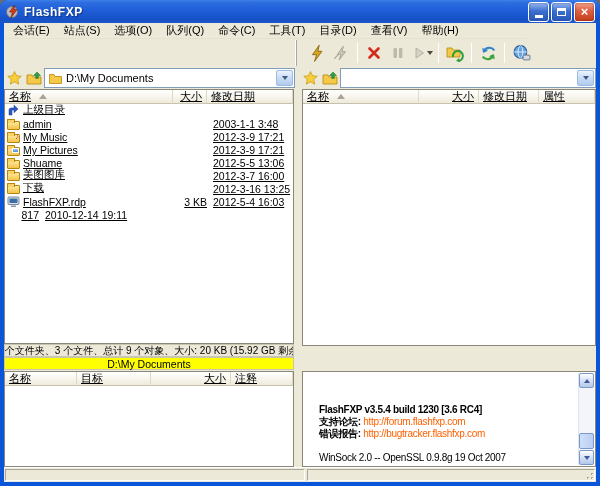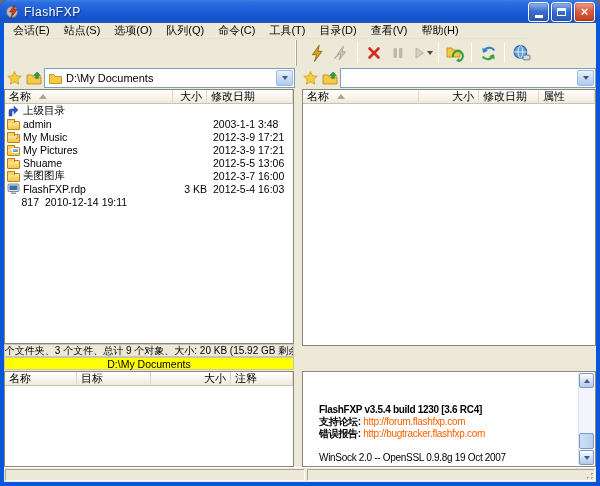--- a/index.html
+++ b/index.html
@@ -4,21 +4,21 @@
 <style>
   * { margin:0; padding:0; box-sizing:border-box; font-family:"Liberation Sans","DejaVu Sans",sans-serif; }
   html,body { background:#6b6b6b; }
   .window{ position:relative; width:600px; height:486px; background:#0b55da; border-radius:7px 7px 0 0; overflow:hidden; }
 
   
   .titlebar{ position:absolute; left:0; top:0; width:600px; height:23px;
     background:linear-gradient(180deg,#3d81e8 0%,#2e6ee0 10%,#1f5ed8 45%,#1650c4 85%,#1c58cc 100%);
     display:flex; align-items:center; padding:0 5px; border-radius:7px 7px 0 0; }
   .app-icon{ width:15px; height:15px; position:relative; flex:none; }
-  .title-text{ color:#fff; font-weight:normal; font-size:12px; margin-left:4px; flex:1;
+  .title-text{ color:#fff; font-weight:bold; font-size:12px; margin-left:4px; flex:1;
     text-shadow:1px 1px 1px #10337e; letter-spacing:.5px; }
   .cap-btn{ width:21px; height:20px; margin-left:2px; border:1px solid #fff; border-radius:3px;
     display:flex; align-items:center; justify-content:center; color:#fff; flex:none;
     background:linear-gradient(#9cb9ee,#3a6fd0 45%,#2a58b8); box-shadow:inset 0 0 2px #1a3f90; }
   .cap-btn.close{ background:linear-gradient(#f3a38a,#dd6547 40%,#c33d18); box-shadow:inset 0 0 2px #7e1d05; }
   .glyph-min{ width:8px; height:3px; background:#fff; margin-top:9px; }
   .glyph-max{ width:9px; height:8px; border:1px solid #fff; border-top:3px solid #fff; }
   .glyph-close{ font-size:13px; font-weight:bold; line-height:1; }
 
   
@@ -46,36 +46,36 @@
     background:linear-gradient(#eaf2fc,#cadcf5 50%,#aecbef); display:flex; align-items:center; justify-content:center; }
   .dd-arrow{ width:0; height:0; border-left:3px solid transparent; border-right:3px solid transparent; border-top:4px solid #3c5a83; }
 
   
   .panel{ position:absolute; border:1px solid #8a8778; background:#fff; display:flex; flex-direction:column; }
   .panel-local{ left:0; top:66px; width:290px; height:255px; }
   .panel-remote{ left:298px; top:66px; width:294px; height:257px; }
   .panel-queue{ left:0; top:348px; width:290px; height:96px; }
   .lv-head{ display:flex; height:14px; flex:none; background:linear-gradient(#ffffff,#f5f3e8 60%,#ece8d8); }
   .hcell{ font-size:11px; display:flex; align-items:center; padding:0 4px; border-right:1px solid #ddd9c3;
-    border-bottom:1px solid #c6c2ad; color:#000; white-space:nowrap; overflow:hidden; }
+    border-bottom:1px solid #c6c2ad; color:#000; white-space:nowrap; overflow:hidden;text-decoration:underline; }
   .hc-name{ flex:1; }
   .hc-size{ width:34px; justify-content:flex-end; }
   .hc-date{ width:86px; }
   .hc-size-r{ width:60px; justify-content:flex-end; }
   .hc-date-r{ width:60px; }
   .hc-attr{ width:56px; }
   .hc-qname{ width:72px; }
   .hc-qtarget{ width:74px; }
   .hc-qsize{ flex:1; justify-content:flex-end; }
   .hc-qnote{ width:62px; }
   .sort-up{ width:0; height:0; border-left:4px solid transparent; border-right:4px solid transparent;
     border-bottom:5px solid #a8a494; margin-left:8px; }
   .lv-body{ flex:1; background:#fff; overflow:hidden; }
 
-  .row{ height:13px; display:flex; align-items:center; font-size:10.5px; white-space:nowrap; }
+  .row{ height:13px; display:flex; align-items:flex-end; font-size:10.5px; white-space:nowrap;text-decoration:underline; }
   .cname{ flex:1; display:flex; align-items:center; gap:3px; padding-left:2px; overflow:hidden; }
   .csize{ width:34px; text-align:right; }
   .cdate{ width:86px; padding-left:6px; }
   .ic{ width:13px; height:12px; position:relative; flex:none; display:inline-block; }
   .ic-folder{ width:13px; height:9px; margin-top:3px; background:linear-gradient(#ffe9a0,#f3c44a);
     border:1px solid #b8860b; border-radius:1px; position:relative; }
   .ic-folder::before{ content:""; position:absolute; top:-3px; left:-1px; width:6px; height:3px;
     background:#f7d268; border:1px solid #b8860b; border-bottom:none; border-radius:1px 1px 0 0; }
   .ovl{ position:absolute; font-size:8px; line-height:1; right:0; top:-2px; }
   .ovl-music{ color:#c23a5a; font-weight:bold; }
@@ -310,20 +310,28 @@
         <div class="row">
           <span class="cname">
               <i class="ic ic-folder"></i>
               <span>美图图库</span>
             </span>
           <span class="csize"></span>
             <span class="cdate">2012-3-7 16:00</span>
         </div>
         <div class="row">
           <span class="cname">
+              <i class="ic ic-folder"></i>
+              <span>下载</span>
+            </span>
+          <span class="csize"></span>
+            <span class="cdate">2012-3-16 13:25</span>
+        </div>
+        <div class="row">
+          <span class="cname">
               <i class="ic"><svg width="13" height="12" viewBox="0 0 13 12">
                   <rect x="1" y="1" width="11" height="7.5" rx="1" fill="#dce6f2" stroke="#5b6b80" stroke-width="0.8"></rect>
                   <rect x="2.5" y="2.5" width="8" height="4.5" fill="#3a6ea5"></rect>
                   <rect x="4" y="9.5" width="5" height="1.5" fill="#8a97a8"></rect>
                 </svg></i>
               <span>FlashFXP.rdp</span>
             </span>
           <span class="csize">3 KB</span>
             <span class="cdate">2012-5-4 16:03</span>
         </div>

